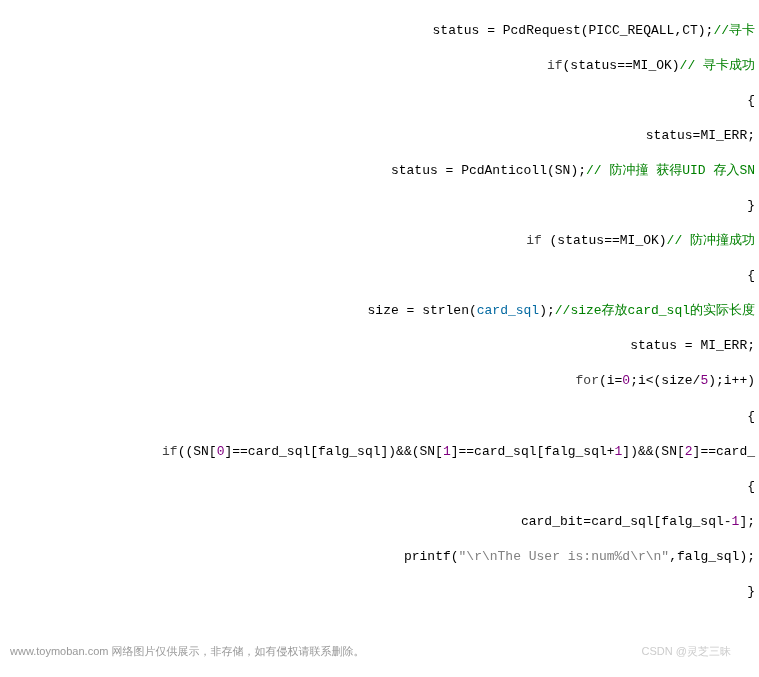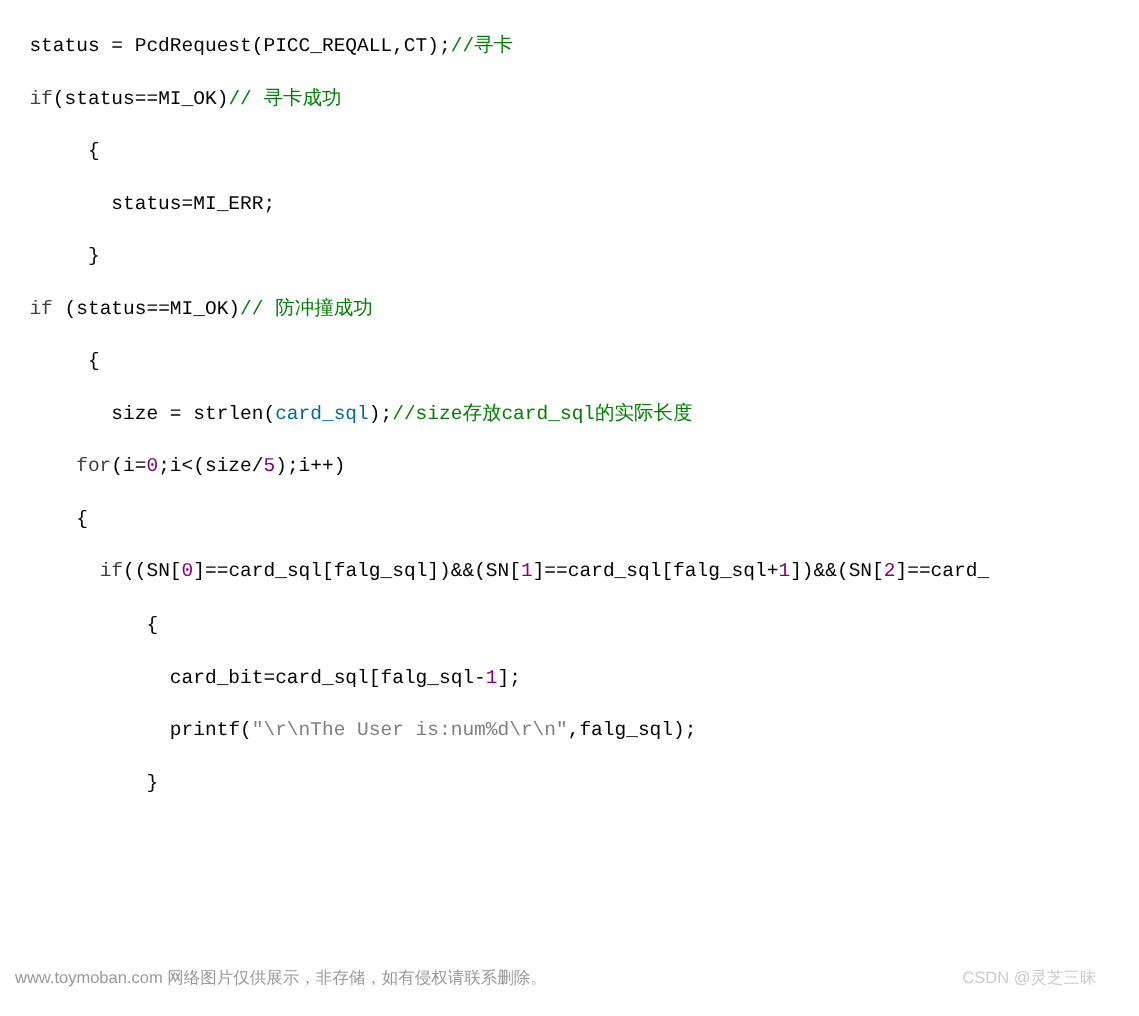--- a/index.html
+++ b/index.html
@@ -33,34 +33,36 @@
     }
     .csdn {
       position: absolute;
       bottom: 18px;
       right: 28px;
       font-size: 11px;
       color: #ccc;
       font-family: Arial, sans-serif;
       text-align: center;
     }
-    .line { display: block; }
+    .line { display: block; text-align: right; }
   </style>
 </head>
 <body>
 
 <div class="code-container">
 <span class="line"><span class="id">  status = PcdRequest(PICC_REQALL,CT);</span><span class="cmt">//寻卡</span></span>
 <span class="line"><span class="id">  </span><span class="kw">if</span><span class="id">(status==MI_OK)</span><span class="cmt">// 寻卡成功</span></span>
 <span class="line"><span class="id">       {</span></span>
 <span class="line"><span class="id">         status=MI_ERR;</span></span>
+<span class="line"><span class="id">         status = PcdAnticoll(SN);</span><span class="cmt">// 防冲撞 获得UID 存入SN</span></span>
 <span class="line"><span class="id">       }</span></span>
 <span class="line"><span class="id">  </span><span class="kw">if</span><span class="id"> (status==MI_OK)</span><span class="cmt">// 防冲撞成功</span></span>
 <span class="line"><span class="id">       {</span></span>
 <span class="line"><span class="id">         size = strlen(</span><span class="err">card_sql</span><span class="id">);</span><span class="cmt">//size存放card_sql的实际长度</span></span>
+<span class="line"><span class="id">         status = MI_ERR;</span></span>
 <span class="line"><span class="id">      </span><span class="kw">for</span><span class="id">(i=</span><span class="num">0</span><span class="id">;i&lt;(size/</span><span class="num">5</span><span class="id">);i++)</span></span>
 <span class="line"><span class="id">      {</span></span>
 <span class="line"><span class="id">        </span><span class="kw">if</span><span class="id">((SN[</span><span class="num">0</span><span class="id">]==card_sql[falg_sql])&amp;&amp;(SN[</span><span class="num">1</span><span class="id">]==card_sql[falg_sql+</span><span class="num">1</span><span class="id">])&amp;&amp;(SN[</span><span class="num">2</span><span class="id">]==card_</span></span>
 <span class="line"><span class="id">            {</span></span>
 <span class="line"><span class="id">              card_bit=card_sql[falg_sql-</span><span class="num">1</span><span class="id">];</span></span>
 <span class="line"><span class="id">              printf(</span><span class="str">"\r\nThe User is:num%d\r\n"</span><span class="id">,falg_sql);</span></span>
 <span class="line"><span class="id">            }</span></span>
 
 
 <span class="line"><span class="id"></span></span>

